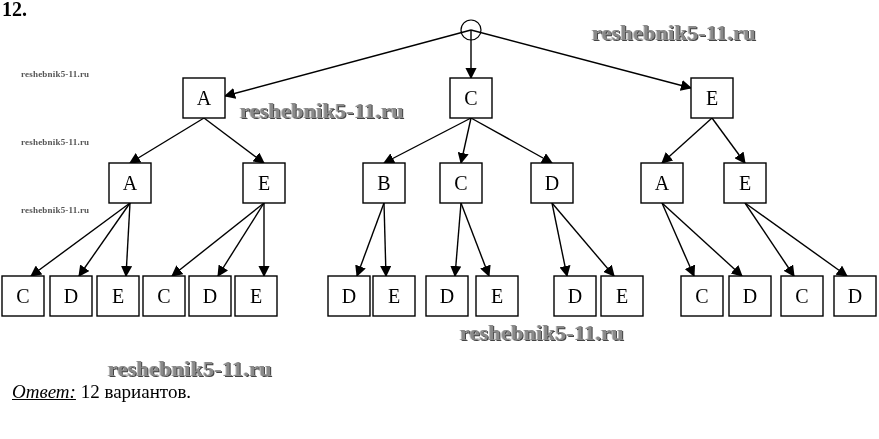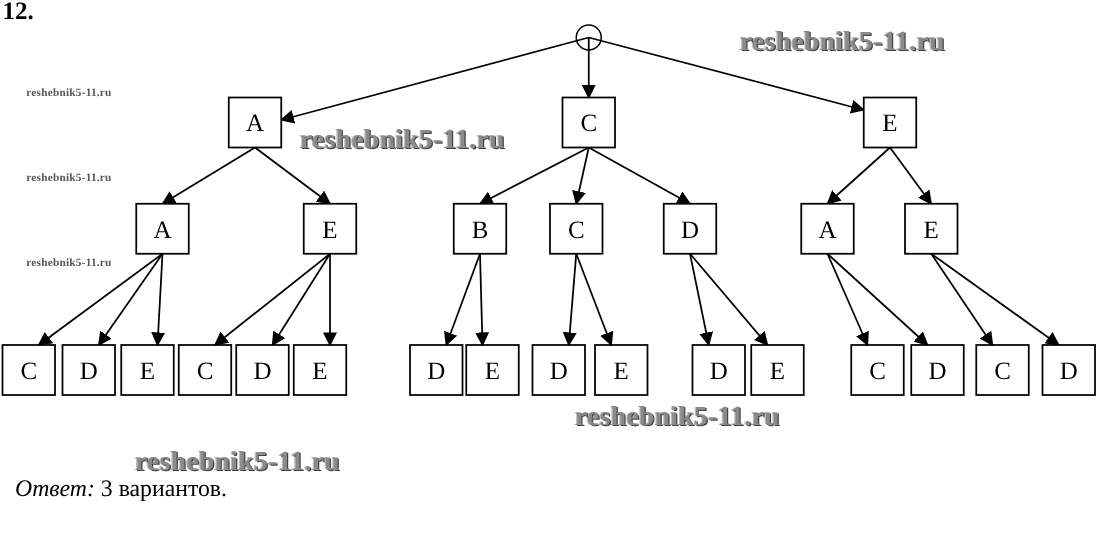--- a/index.html
+++ b/index.html
@@ -4,21 +4,21 @@
 <style>
   html, body { margin: 0; padding: 0; background: #ffffff; }
   body { width: 879px; height: 439px; position: relative; overflow: hidden;
          font-family: "Liberation Serif", "DejaVu Serif", serif; color: #000; }
   #diagram { position: absolute; left: 0; top: 0; }
   .problem-number { position: absolute; left: 2px; top: -2px; font-size: 20px; font-weight: bold; }
   .wm-small { position: absolute; font-size: 9px; font-weight: bold; color: #555; letter-spacing: 0.2px; }
   .wm-big { position: absolute; font-size: 22px; font-weight: bold; color: #8a8a8a;
             text-shadow: 1px 1px 0 #444, -1px 0 0 #bbb; letter-spacing: 0.3px; }
   .answer { position: absolute; left: 12px; top: 381px; font-size: 19px; }
-  .answer-label { font-style: italic; }
+  .answer-label { font-style: italic; text-decoration: underline; }
   svg text.node-label { font-family: "Liberation Serif", "DejaVu Serif", serif; font-size: 20px; }
 </style>
 </head>
 <body>
 
 <div class="problem-number">12.</div>
 
 <svg id="diagram" width="879" height="439">
   <defs>
     <marker id="arrow" viewBox="0 0 10 10" refX="9" refY="5" markerWidth="8" markerHeight="8" orient="auto-start-reverse">
@@ -165,14 +165,14 @@
 <div class="wm-small" style="left:21px;top:69px;">reshebnik5-11.ru</div>
 <div class="wm-small" style="left:21px;top:137px;">reshebnik5-11.ru</div>
 <div class="wm-small" style="left:21px;top:205px;">reshebnik5-11.ru</div>
 
 <div class="wm-big" style="left:592px;top:20px;">reshebnik5-11.ru</div>
 <div class="wm-big" style="left:240px;top:98px;">reshebnik5-11.ru</div>
 <div class="wm-big" style="left:460px;top:320px;">reshebnik5-11.ru</div>
 <div class="wm-big" style="left:108px;top:356px;">reshebnik5-11.ru</div>
 
 <div class="answer">
-  <span class="answer-label">Ответ:</span><span> 3 вариантов.</span>
+  <span class="answer-label">Ответ:</span><span> 12 вариантов.</span>
 </div>
 
 </body></html>

